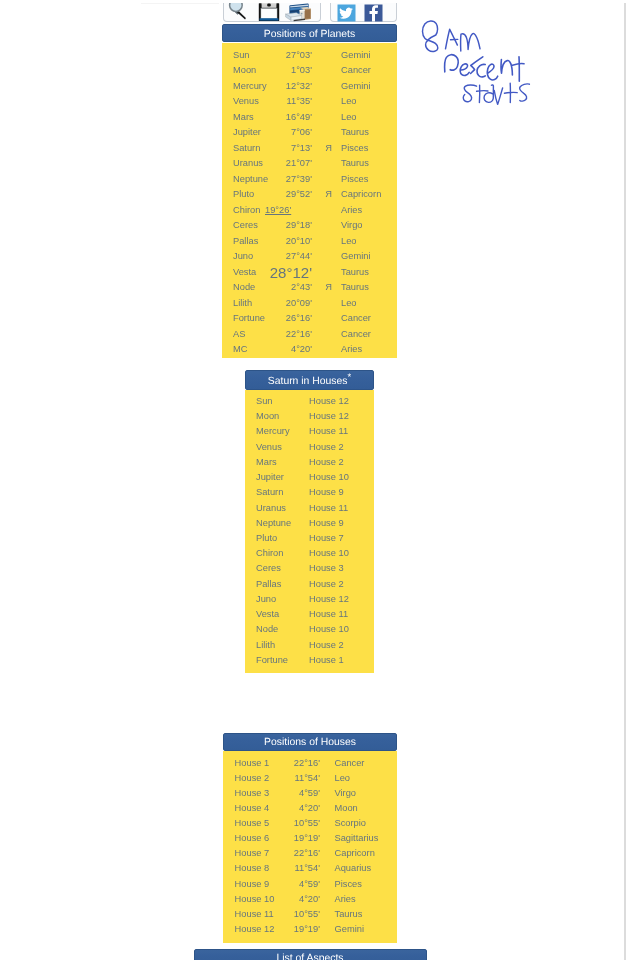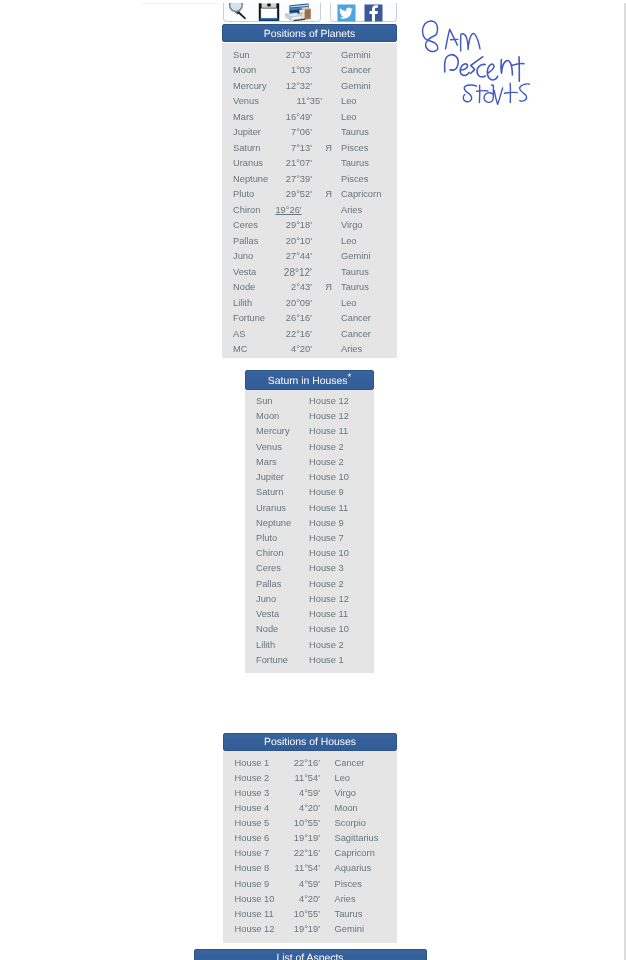--- a/index.html
+++ b/index.html
@@ -21,21 +21,21 @@
   .tbgroup.g2{left:106.5px;width:67px;}
   .tbicon{position:absolute;display:block;}
   .tbicon svg{display:block;}
 
   
   .phead{position:absolute;box-sizing:border-box;color:#ffffff;
          background:linear-gradient(to bottom,#3a649d 0%,#36609b 35%,#335d97 100%);
          border:1px solid #2d5488;border-radius:2px;
          text-align:center;font-weight:400;
          text-rendering:geometricPrecision;}
-  .pbody{position:absolute;background:#e5e5e5;box-sizing:border-box;}
+  .pbody{position:absolute;background:#fde047;box-sizing:border-box;}
   .row{position:absolute;left:0;width:100%;}
   .cell{position:absolute;top:0;color:#66757e;white-space:nowrap;}
   .note{position:absolute;color:#5f6f79;text-align:justify;}
   .hand{position:absolute;}
 </style>
 </head>
 <body>
 
 <div class="page">
   <div class="edge-right"></div>
@@ -120,21 +120,21 @@
       <span class="cell" style="left:119px;font-size:9.3px;line-height:15px;">Cancer</span>
     </div>
     <div class="row" style="top:35.98px;height:15px;">
       <span class="cell" style="left:11px;font-size:9.3px;line-height:15px;">Mercury</span>
       <span class="cell" style="left:43px;width:47px;text-align:right;font-size:9.3px;line-height:15px;">12°32'</span>
       <span class="cell" style="left:100.7px;width:12px;text-align:center;font-size:9.3px;line-height:15px;"></span>
       <span class="cell" style="left:119px;font-size:9.3px;line-height:15px;">Gemini</span>
     </div>
     <div class="row" style="top:51.47px;height:15px;">
       <span class="cell" style="left:11px;font-size:9.3px;line-height:15px;">Venus</span>
-      <span class="cell" style="left:53px;width:47px;text-align:right;font-size:9.3px;line-height:15px;">11°35'</span>
+      <span class="cell" style="left:43px;width:47px;text-align:right;font-size:9.3px;line-height:15px;">11°35'</span>
       <span class="cell" style="left:100.7px;width:12px;text-align:center;font-size:9.3px;line-height:15px;"></span>
       <span class="cell" style="left:119px;font-size:9.3px;line-height:15px;">Leo</span>
     </div>
     <div class="row" style="top:66.96px;height:15px;">
       <span class="cell" style="left:11px;font-size:9.3px;line-height:15px;">Mars</span>
       <span class="cell" style="left:43px;width:47px;text-align:right;font-size:9.3px;line-height:15px;">16°49'</span>
       <span class="cell" style="left:100.7px;width:12px;text-align:center;font-size:9.3px;line-height:15px;"></span>
       <span class="cell" style="left:119px;font-size:9.3px;line-height:15px;">Leo</span>
     </div>
     <div class="row" style="top:82.45px;height:15px;">
@@ -162,21 +162,21 @@
       <span class="cell" style="left:119px;font-size:9.3px;line-height:15px;">Pisces</span>
     </div>
     <div class="row" style="top:144.41px;height:15px;">
       <span class="cell" style="left:11px;font-size:9.3px;line-height:15px;">Pluto</span>
       <span class="cell" style="left:43px;width:47px;text-align:right;font-size:9.3px;line-height:15px;">29°52'</span>
       <span class="cell" style="left:100.7px;width:12px;text-align:center;font-size:9.3px;line-height:15px;">Я</span>
       <span class="cell" style="left:119px;font-size:9.3px;line-height:15px;">Capricorn</span>
     </div>
     <div class="row" style="top:159.90px;height:15px;">
       <span class="cell" style="left:11px;font-size:9.3px;line-height:15px;">Chiron</span>
-      <span class="cell" style="left:43px;width:47px;text-align:center;font-size:9.3px;line-height:15px;text-decoration:underline;">19°26'</span>
+      <span class="cell" style="left:43px;width:47px;text-align:left;font-size:9.3px;line-height:15px;text-decoration:underline;">19°26'</span>
       <span class="cell" style="left:100.7px;width:12px;text-align:center;font-size:9.3px;line-height:15px;"></span>
       <span class="cell" style="left:119px;font-size:9.3px;line-height:15px;">Aries</span>
     </div>
     <div class="row" style="top:175.39px;height:15px;">
       <span class="cell" style="left:11px;font-size:9.3px;line-height:15px;">Ceres</span>
       <span class="cell" style="left:43px;width:47px;text-align:right;font-size:9.3px;line-height:15px;">29°18'</span>
       <span class="cell" style="left:100.7px;width:12px;text-align:center;font-size:9.3px;line-height:15px;"></span>
       <span class="cell" style="left:119px;font-size:9.3px;line-height:15px;">Virgo</span>
     </div>
     <div class="row" style="top:190.88px;height:15px;">
@@ -186,21 +186,21 @@
       <span class="cell" style="left:119px;font-size:9.3px;line-height:15px;">Leo</span>
     </div>
     <div class="row" style="top:206.37px;height:15px;">
       <span class="cell" style="left:11px;font-size:9.3px;line-height:15px;">Juno</span>
       <span class="cell" style="left:43px;width:47px;text-align:right;font-size:9.3px;line-height:15px;">27°44'</span>
       <span class="cell" style="left:100.7px;width:12px;text-align:center;font-size:9.3px;line-height:15px;"></span>
       <span class="cell" style="left:119px;font-size:9.3px;line-height:15px;">Gemini</span>
     </div>
     <div class="row" style="top:221.86px;height:15px;">
       <span class="cell" style="left:11px;font-size:9.3px;line-height:15px;">Vesta</span>
-      <span class="cell" style="left:43px;width:47px;text-align:right;font-size:10px;line-height:15px;">28°12'</span>
+      <span class="cell" style="left:43px;width:47px;text-align:right;font-size:15px;line-height:15px;">28°12'</span>
       <span class="cell" style="left:100.7px;width:12px;text-align:center;font-size:9.3px;line-height:15px;"></span>
       <span class="cell" style="left:119px;font-size:9.3px;line-height:15px;">Taurus</span>
     </div>
     <div class="row" style="top:237.35px;height:15px;">
       <span class="cell" style="left:11px;font-size:9.3px;line-height:15px;">Node</span>
       <span class="cell" style="left:43px;width:47px;text-align:right;font-size:9.3px;line-height:15px;">2°43'</span>
       <span class="cell" style="left:100.7px;width:12px;text-align:center;font-size:9.3px;line-height:15px;">Я</span>
       <span class="cell" style="left:119px;font-size:9.3px;line-height:15px;">Taurus</span>
     </div>
     <div class="row" style="top:252.84px;height:15px;">

